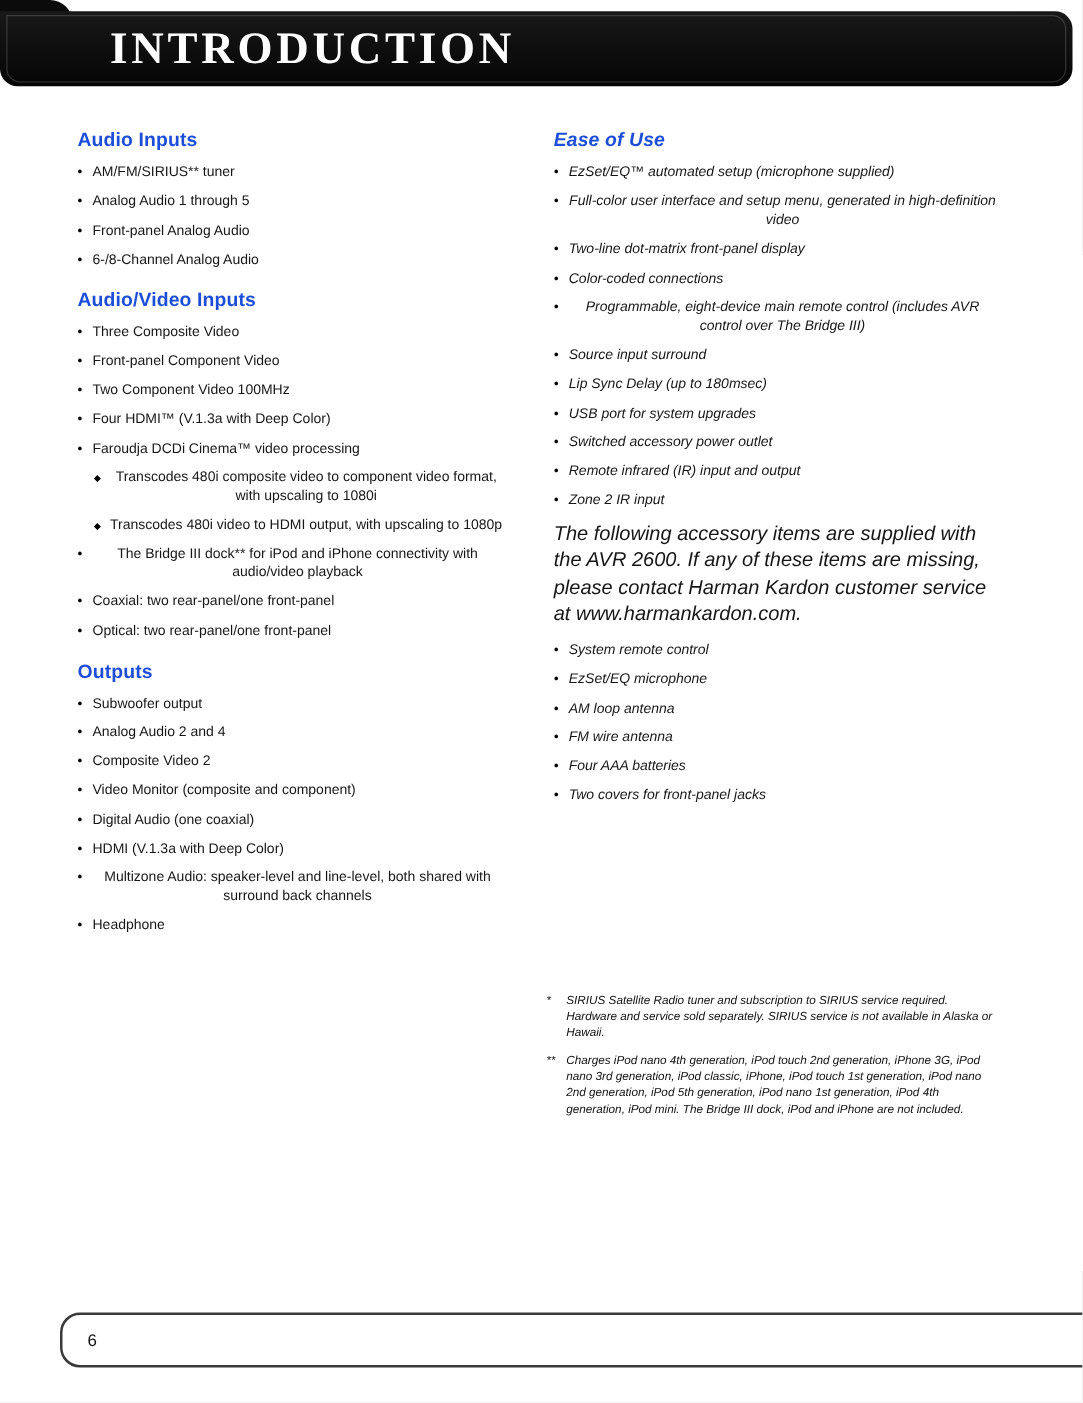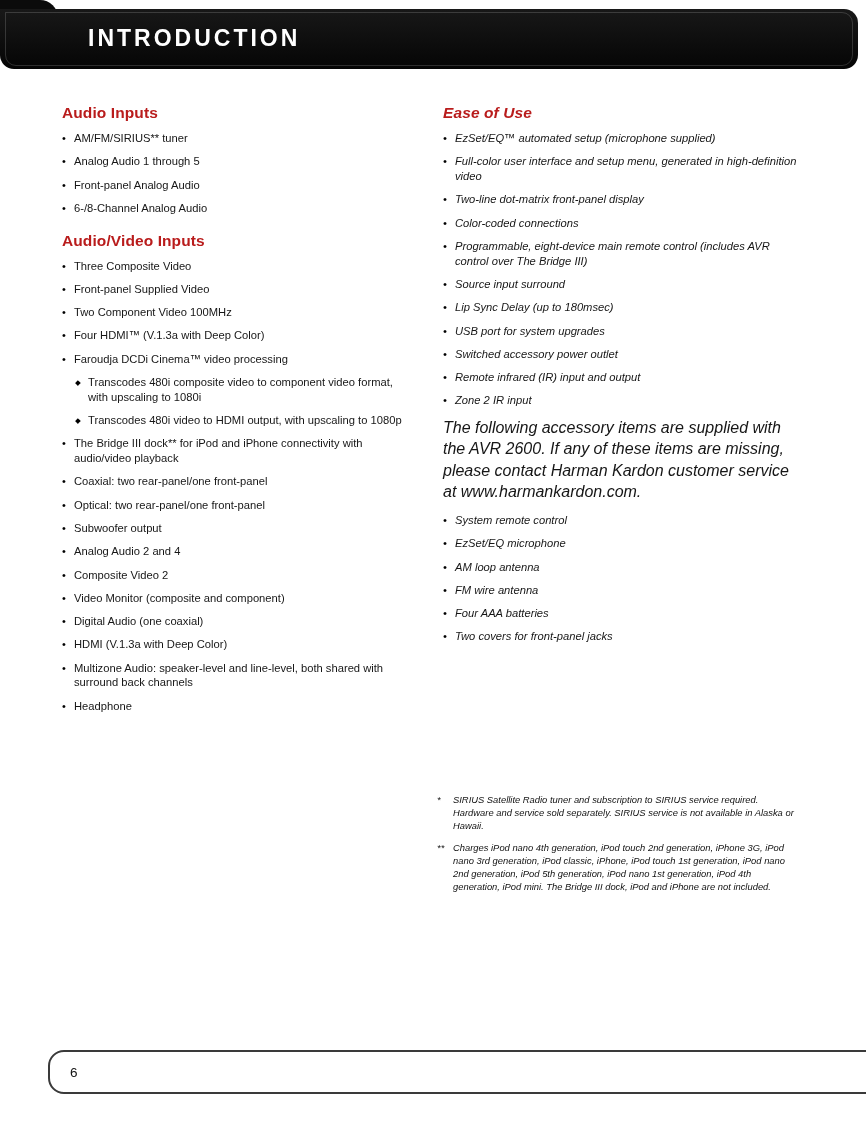--- a/index.html
+++ b/index.html
@@ -22,49 +22,49 @@
     border-radius:0 14px 14px 14px;
   }
   .banner-inner{
     position:absolute;top:3px;left:5px;right:5px;bottom:3px;
     border:1px solid rgba(255,255,255,0.16);
     border-radius:0 11px 11px 11px;
     pointer-events:none;
   }
   .page-title{
     position:absolute;left:88px;top:50%;transform:translateY(-52%);
-    color:#ffffff;font-size:23px;font-weight:bold;letter-spacing:3px;
+    color:#ffffff;font-size:36px;font-weight:bold;letter-spacing:3px;font-family:Liberation Serif, serif;
   }
   
   .col{position:absolute;top:104px;}
   .col-left{left:62px;width:340px;}
   .col-right{left:443px;width:354px;font-style:italic;}
   .section{margin-bottom:6px;}
   .heading{
-    font-size:15.5px;font-weight:bold;color:#b91c1c;
+    font-size:15.5px;font-weight:bold;color:#1d4ed8;
     margin:16px 0 9px 0;letter-spacing:0.1px;
   }
   .section:first-child .heading{margin-top:0;}
   .intro{
     font-size:16px;line-height:1.35;margin:0 0 10px 0;color:#161616;
   }
   ul.bullets{list-style:none;margin:0;padding:0;}
   ul.bullets li{
     display:flex;align-items:flex-start;
     font-size:11.2px;line-height:1.32;
     margin-bottom:8.5px;color:#161616;
   }
   li.dot > .marker{
     flex:0 0 12px;font-size:11px;line-height:1.32;color:#000;
   }
   li.diamond{padding-left:13px;}
   li.diamond > .marker{
     flex:0 0 13px;font-size:7.5px;line-height:1;padding-top:3.5px;color:#000;
   }
-  .txt{display:block;}
+  .txt{display:block;text-align:center;}
   
   .footnotes{margin-top:150px;width:362px;margin-left:-6px;}
   .footnote{
     display:flex;align-items:flex-start;margin-bottom:9px;
     font-size:9.4px;line-height:1.38;color:#111;
   }
   .footnote .fn-marker{flex:0 0 16px;text-align:left;}
   .footnote .fn-text{display:block;}
   
   .pagebox{
@@ -113,21 +113,21 @@
       </section>
       <section class="section">
         <h2 class="heading">Audio/Video Inputs</h2>
         <ul class="bullets">
           <li class="dot">
             <span class="marker">•</span>
             <span class="txt">Three Composite Video</span>
           </li>
           <li class="dot">
             <span class="marker">•</span>
-            <span class="txt">Front-panel Supplied Video</span>
+            <span class="txt">Front-panel Component Video</span>
           </li>
           <li class="dot">
             <span class="marker">•</span>
             <span class="txt">Two Component Video 100MHz</span>
           </li>
           <li class="dot">
             <span class="marker">•</span>
             <span class="txt">Four HDMI™ (V.1.3a with Deep Color)</span>
           </li>
           <li class="dot">
@@ -154,20 +154,21 @@
             <span class="marker">•</span>
             <span class="txt">Coaxial: two rear-panel/one front-panel</span>
           </li>
           <li class="dot">
             <span class="marker">•</span>
             <span class="txt">Optical: two rear-panel/one front-panel</span>
           </li>
         </ul>
       </section>
       <section class="section">
+        <h2 class="heading">Outputs</h2>
         <ul class="bullets">
           <li class="dot">
             <span class="marker">•</span>
             <span class="txt">Subwoofer output</span>
           </li>
           <li class="dot">
             <span class="marker">•</span>
             <span class="txt">Analog Audio 2 and 4</span>
           </li>
           <li class="dot">

